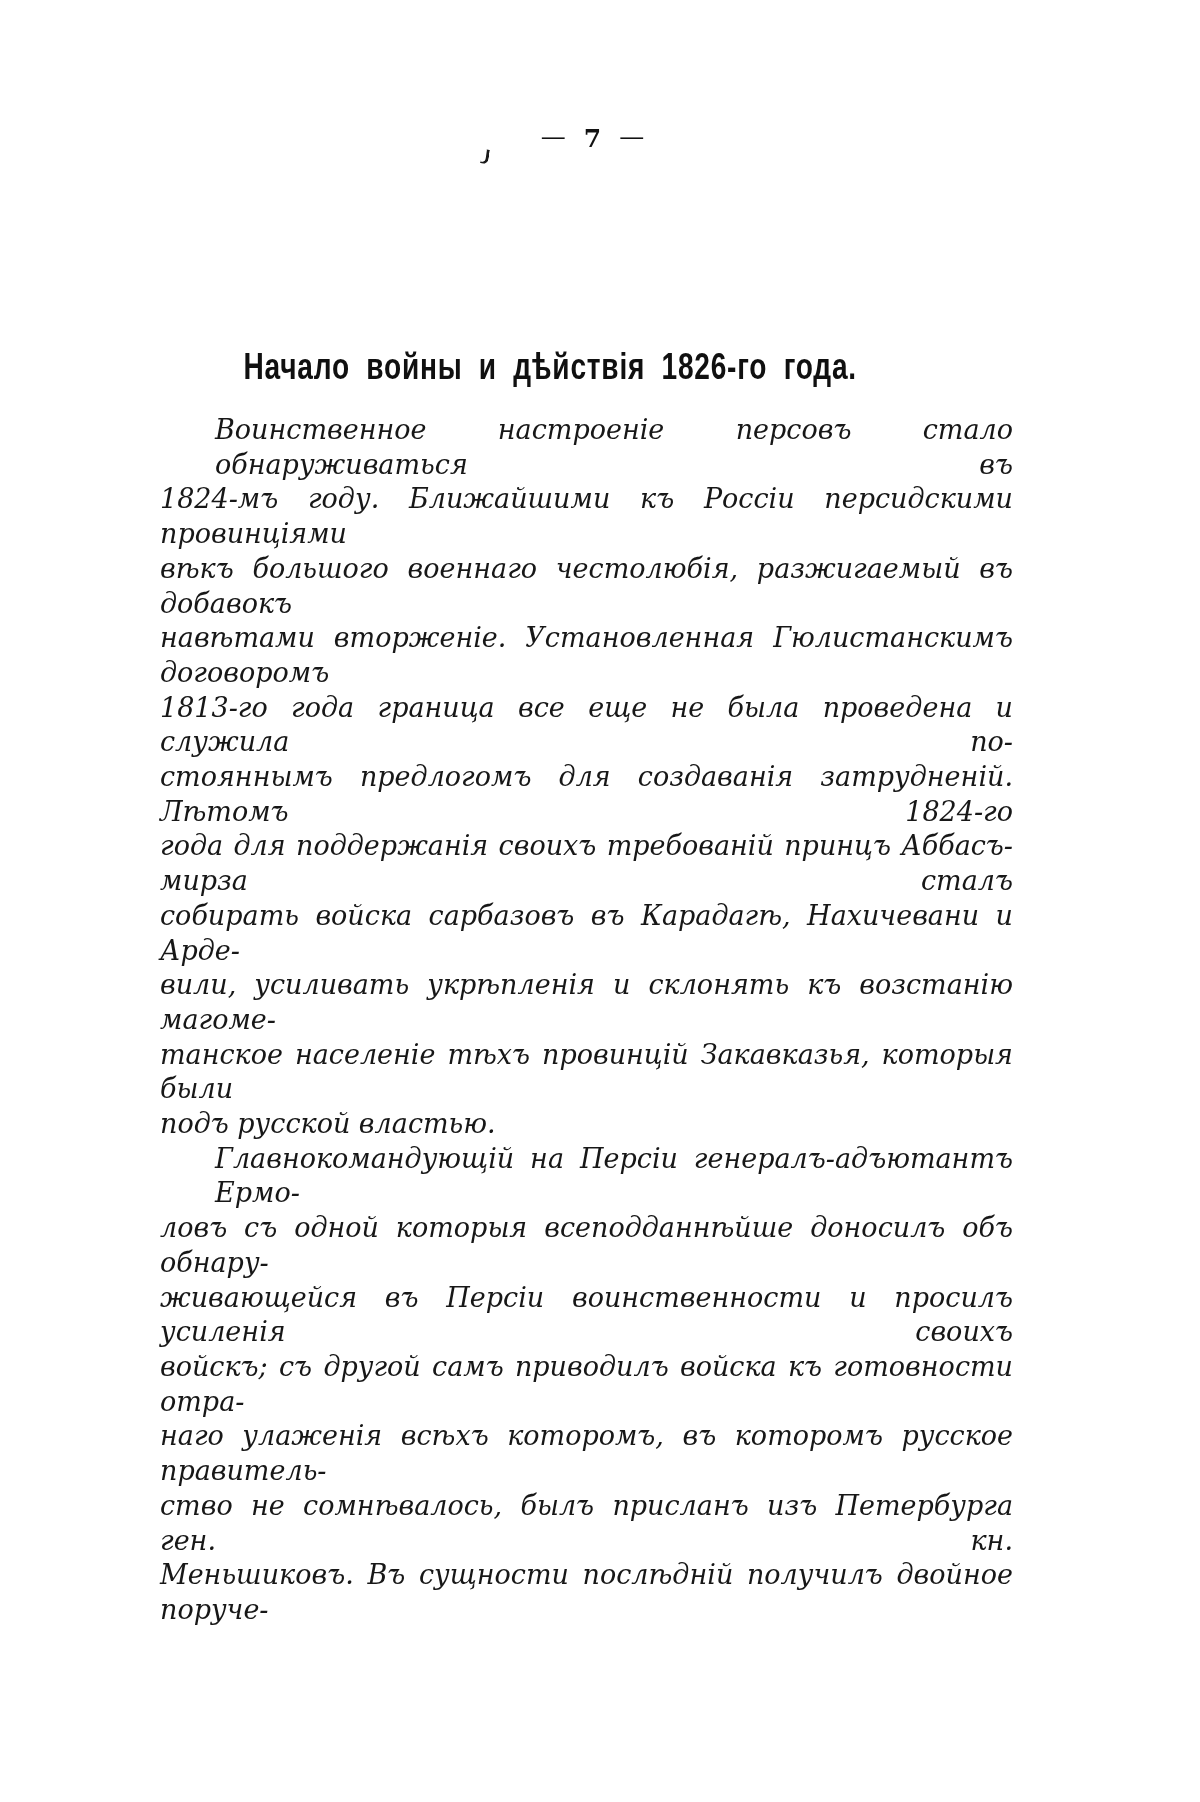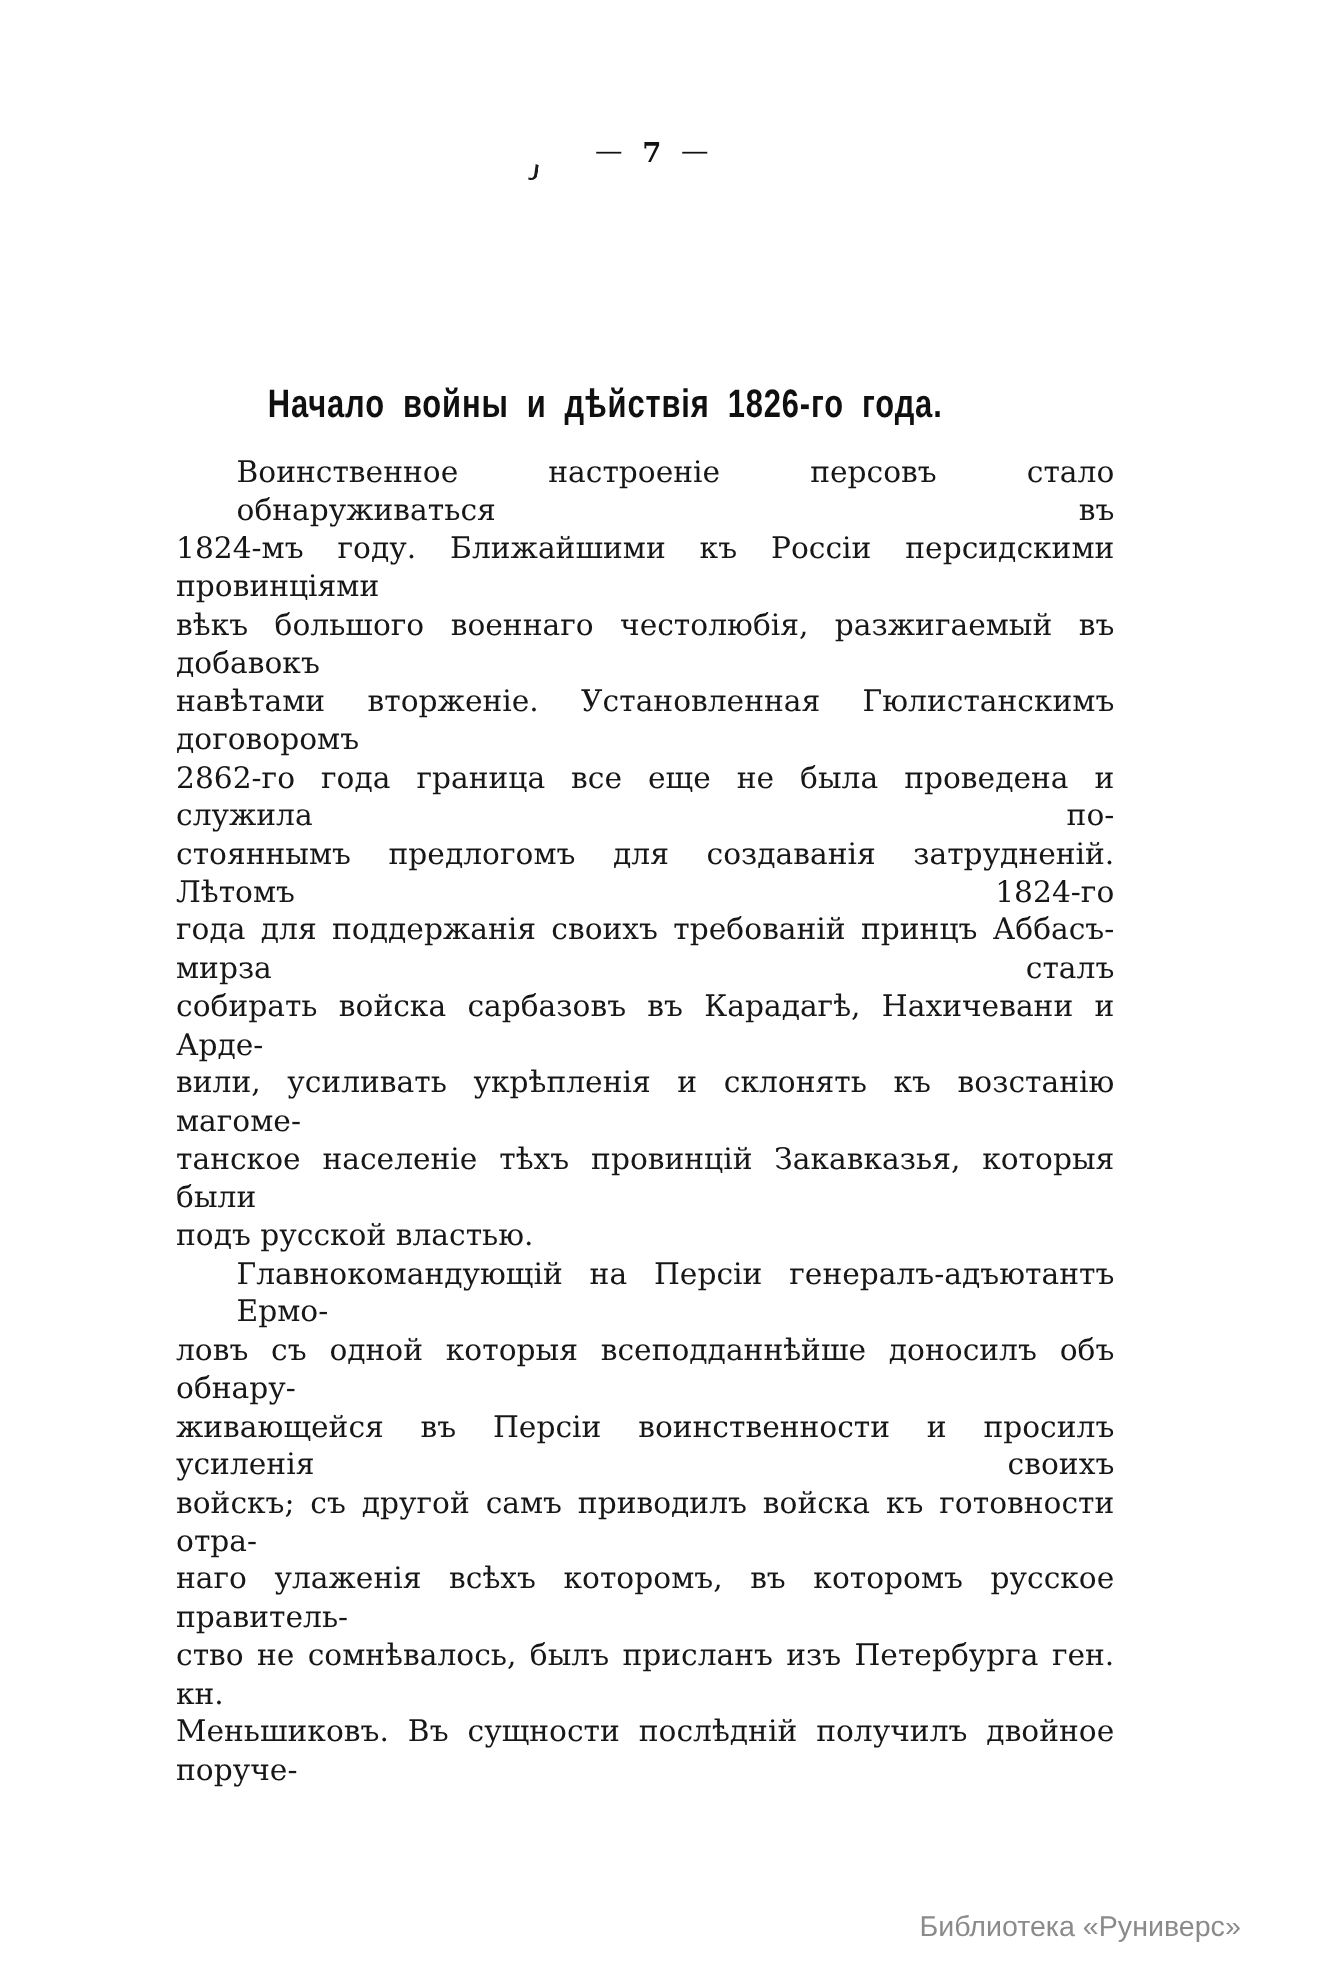--- a/index.html
+++ b/index.html
@@ -56,21 +56,21 @@
   }
   
   .body-text {
     position: absolute;
     left: 160px; top: 413px;
     width: 853px;
     font-size: 27px;
     line-height: 34.7px;
     color: #171717;
   }
-  .para { margin: 0; }
+  .para { margin: 0; font-style: italic; }
   .line {
     text-align: justify;
     text-align-last: justify;
     text-justify: inter-word;
     white-space: normal;
     overflow: visible;
   }
   .line.indent { padding-left: 55px; }
   .line.flush { text-align-last: left; }
   
@@ -97,34 +97,33 @@
   <div class="title">
     <span class="title-inner">Начало войны и дѣйствія 1826-го года.</span>
   </div>
 
   <div class="body-text">
       <div class="para">
         <div class="line indent">Воинственное настроеніе персовъ стало обнаруживаться въ</div>
         <div class="line">1824-мъ году. Ближайшими къ Россіи персидскими провинціями</div>
         <div class="line">вѣкъ большого военнаго честолюбія, разжигаемый въ добавокъ</div>
         <div class="line">навѣтами вторженіе. Установленная Гюлистанскимъ договоромъ</div>
-        <div class="line">2862-го года граница все еще не была проведена и служила по-</div>
+        <div class="line">1813-го года граница все еще не была проведена и служила по-</div>
         <div class="line">стояннымъ предлогомъ для создаванія затрудненій. Лѣтомъ 1824-го</div>
         <div class="line">года для поддержанія своихъ требованій принцъ Аббасъ-мирза сталъ</div>
         <div class="line">собирать войска сарбазовъ въ Карадагѣ, Нахичевани и Арде-</div>
         <div class="line">вили, усиливать укрѣпленія и склонять къ возстанію магоме-</div>
         <div class="line">танское населеніе тѣхъ провинцій Закавказья, которыя были</div>
         <div class="line flush">подъ русской властью.</div>
       </div>
       <div class="para">
         <div class="line indent">Главнокомандующій на Персіи генералъ-адъютантъ Ермо-</div>
         <div class="line">ловъ съ одной которыя всеподданнѣйше доносилъ объ обнару-</div>
         <div class="line">живающейся въ Персіи воинственности и просилъ усиленія своихъ</div>
         <div class="line">войскъ; съ другой самъ приводилъ войска къ готовности отра-</div>
         <div class="line">наго улаженія всѣхъ которомъ, въ которомъ русское правитель-</div>
         <div class="line">ство не сомнѣвалось, былъ присланъ изъ Петербурга ген. кн.</div>
         <div class="line">Меньшиковъ. Въ сущности послѣдній получилъ двойное поруче-</div>
       </div>
     </div>
 
-  <div class="watermark">Библиотека «Руниверс»</div>
 
 </div>
 
 </body></html>

